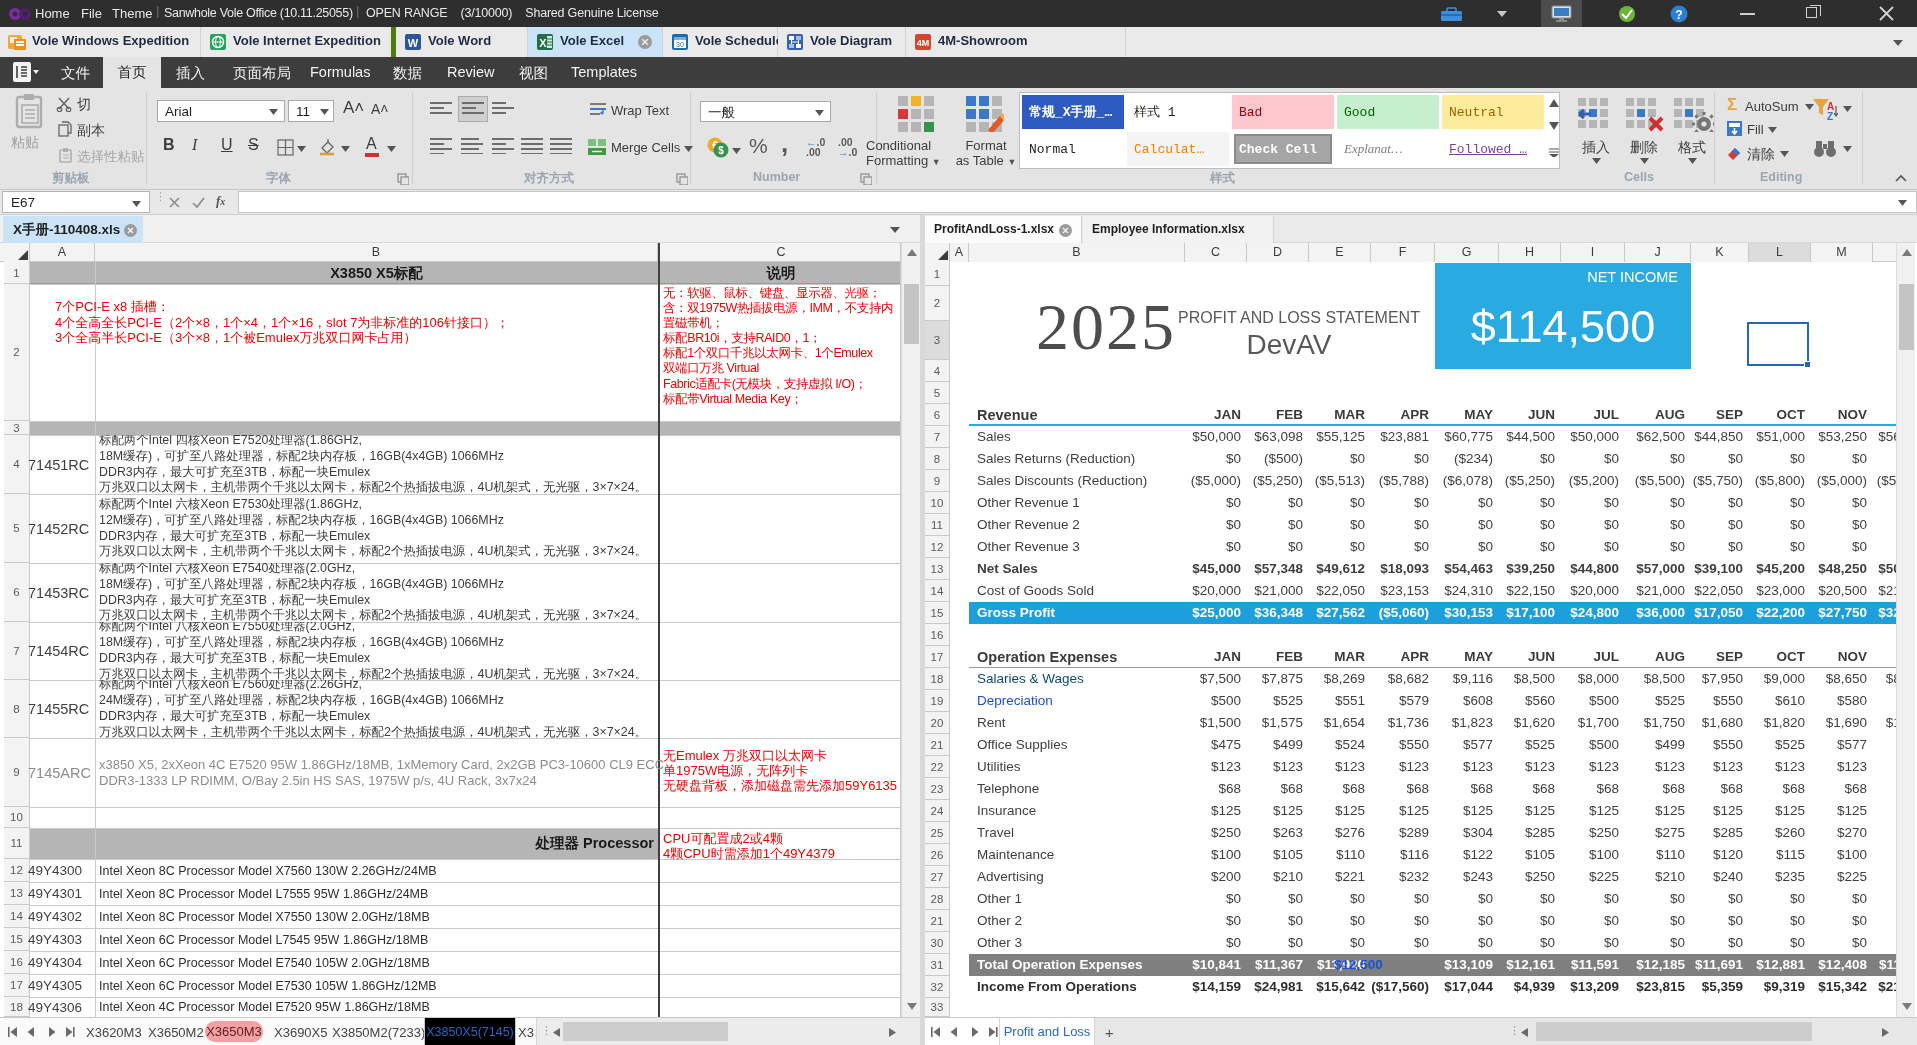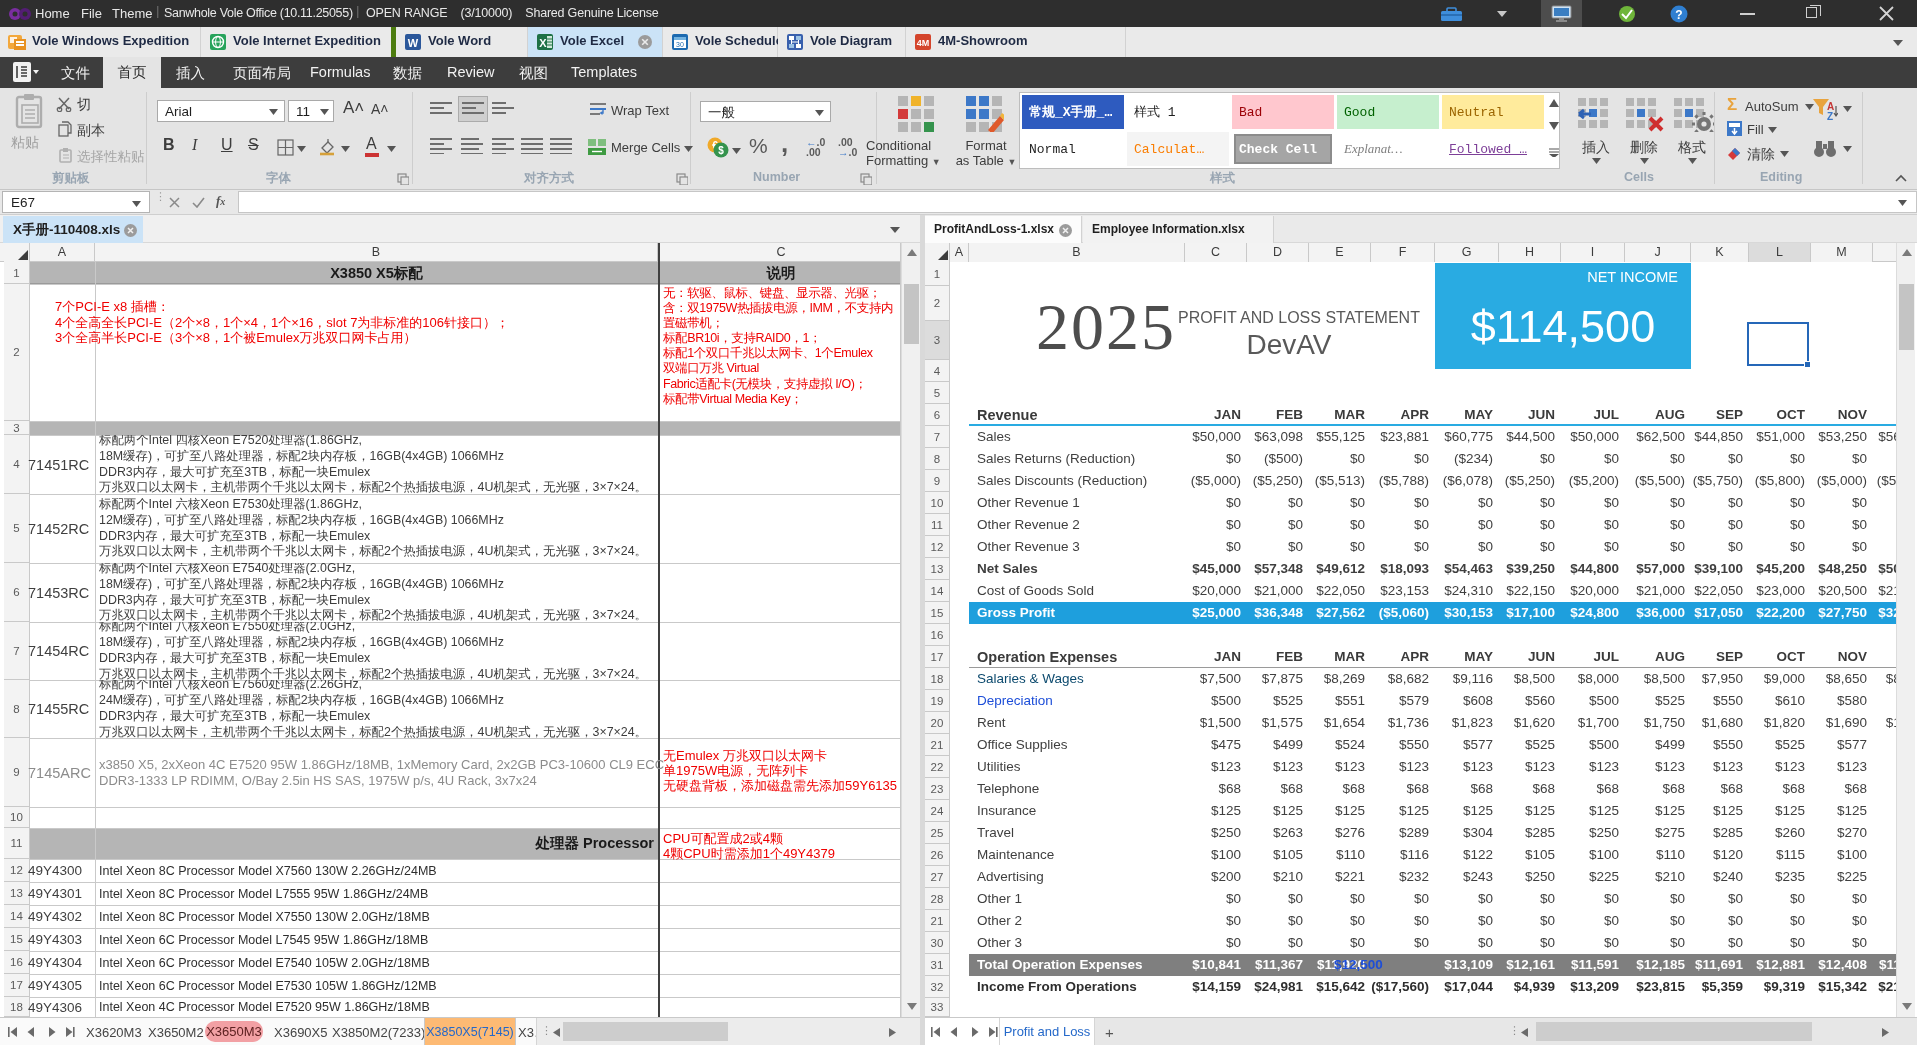--- a/index.html
+++ b/index.html
@@ -601,21 +601,21 @@
           <path d="M41 0 L47.5 5 L41 10 Z"></path>
           <path d="M58 0 L64.5 5 L58 10 Z"></path>
           <rect x="65" y="0" width="1.6" height="10"></rect>
         </g>
       </svg>
       <span class="abs" style="left:86px;top:7px;">X3620M3</span>
       <span class="abs" style="left:148px;top:7px;">X3650M2</span>
       <div class="abs" style="left:205px;top:3px;width:58px;height:21px;background:#f2a0a4;border-radius:10px;text-align:center;line-height:21px;color:#5d2020;">X3650M3</div>
       <span class="abs" style="left:274px;top:7px;">X3690X5</span>
       <span class="abs" style="left:332px;top:7px;">X3850M2(7233)</span>
-      <div class="abs" style="left:424px;top:0;width:92px;height:28px;background:#fdba74;border-left:1px solid #c9c9c9;border-right:1px solid #c9c9c9;text-align:center;line-height:28px;color:#2468c9;font-size:12.5px;">X3850X5(7145)</div>
+      <div class="abs" style="left:424px;top:0;width:92px;height:28px;background:#000000;border-left:1px solid #c9c9c9;border-right:1px solid #c9c9c9;text-align:center;line-height:28px;color:#2468c9;font-size:12.5px;">X3850X5(7145)</div>
       <span class="abs" style="left:518px;top:7px;">X3…</span>
       <div class="abs" style="left:536px;top:0;width:384px;height:28px;background:#ececec;border-left:1px solid #d5d5d5;">
         <span class="abs" style="left:4px;top:6px;color:#8a8a8a;font-size:11px;">⋮</span>
         <svg class="abs" style="left:16px;top:10px" width="7" height="9">
           <path d="M7 0 L0 4.5 L7 9 Z" fill="#6a6a6a"></path>
         </svg>
         <div class="abs" style="left:26px;top:4px;width:165px;height:19px;background:#cdcdcd;"></div>
         <svg class="abs" style="left:352px;top:10px" width="7" height="9">
           <path d="M0 0 L7 4.5 L0 9 Z" fill="#6a6a6a"></path>
         </svg>

